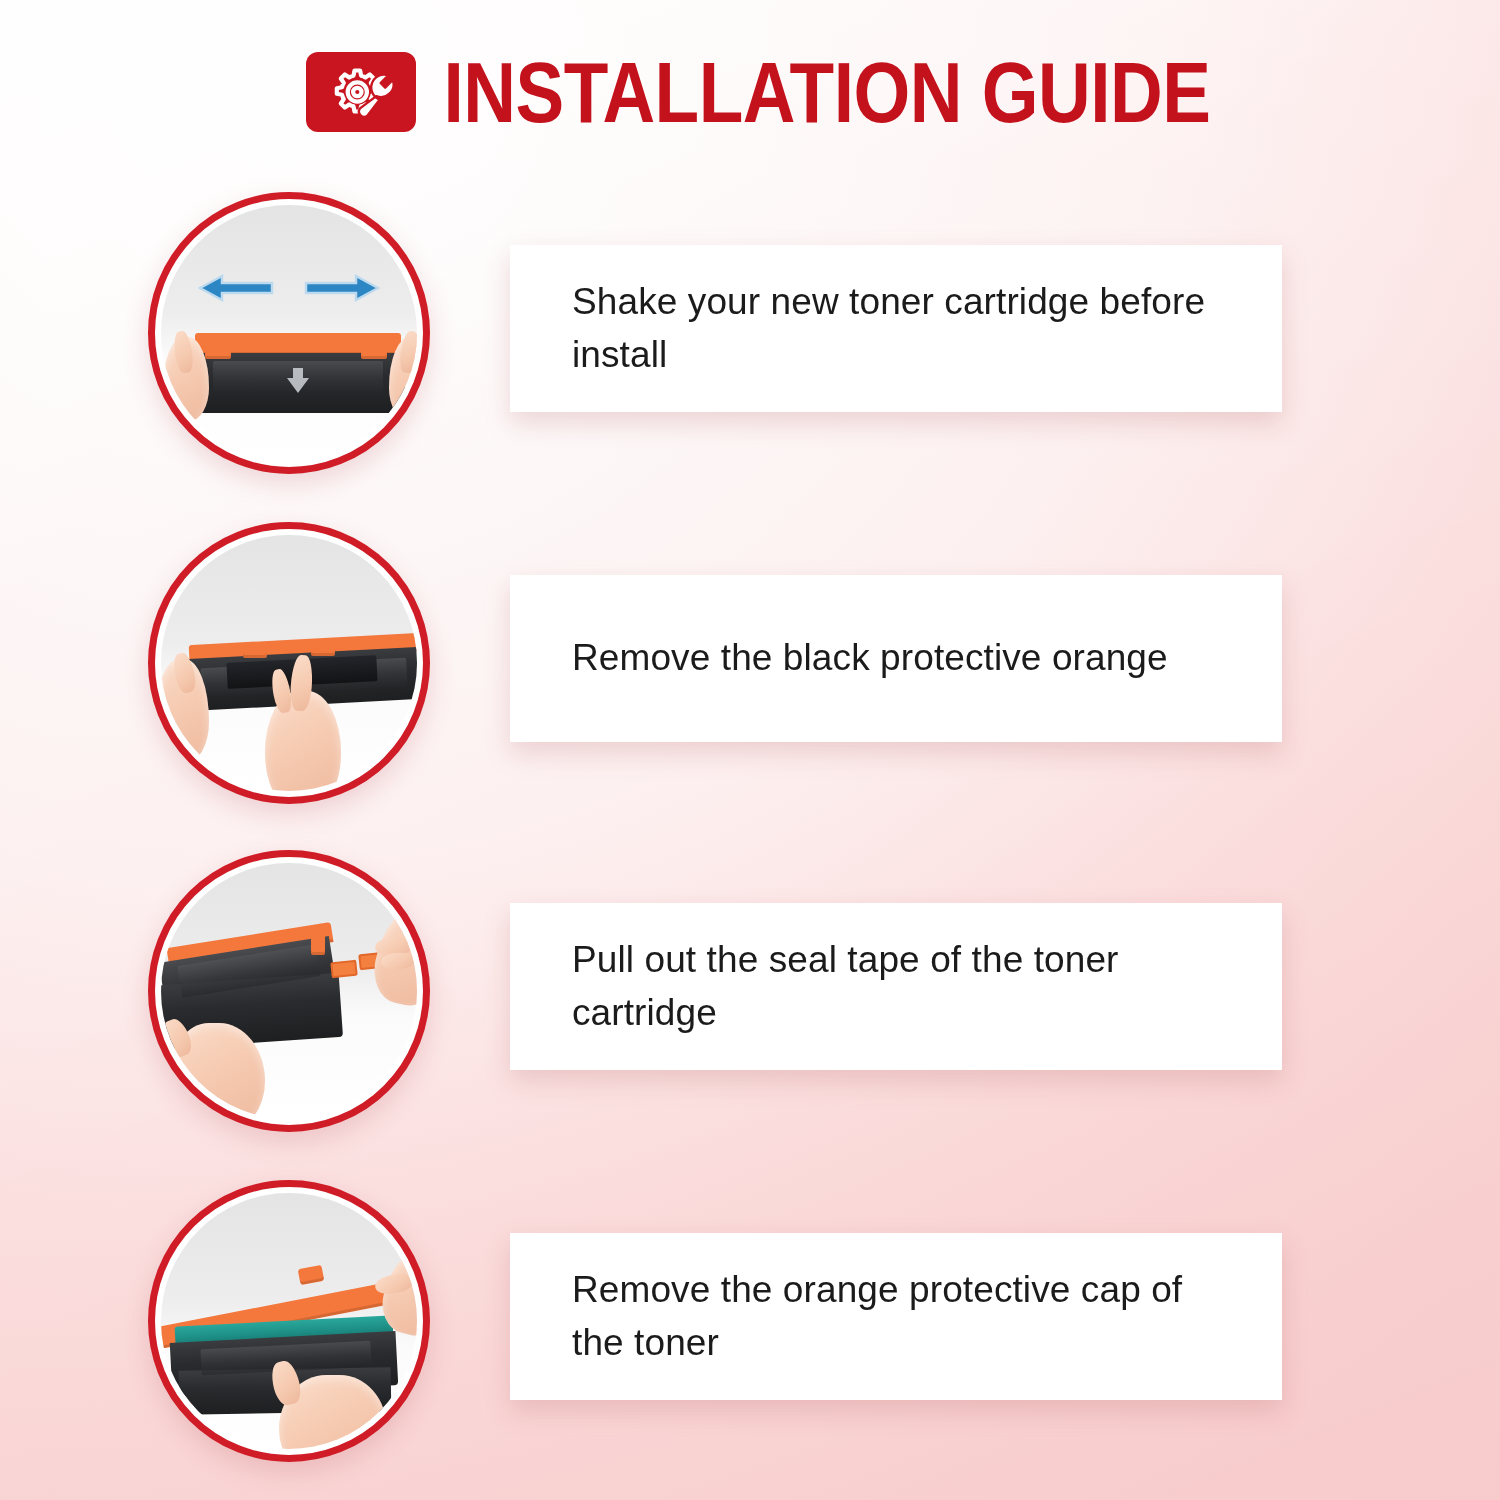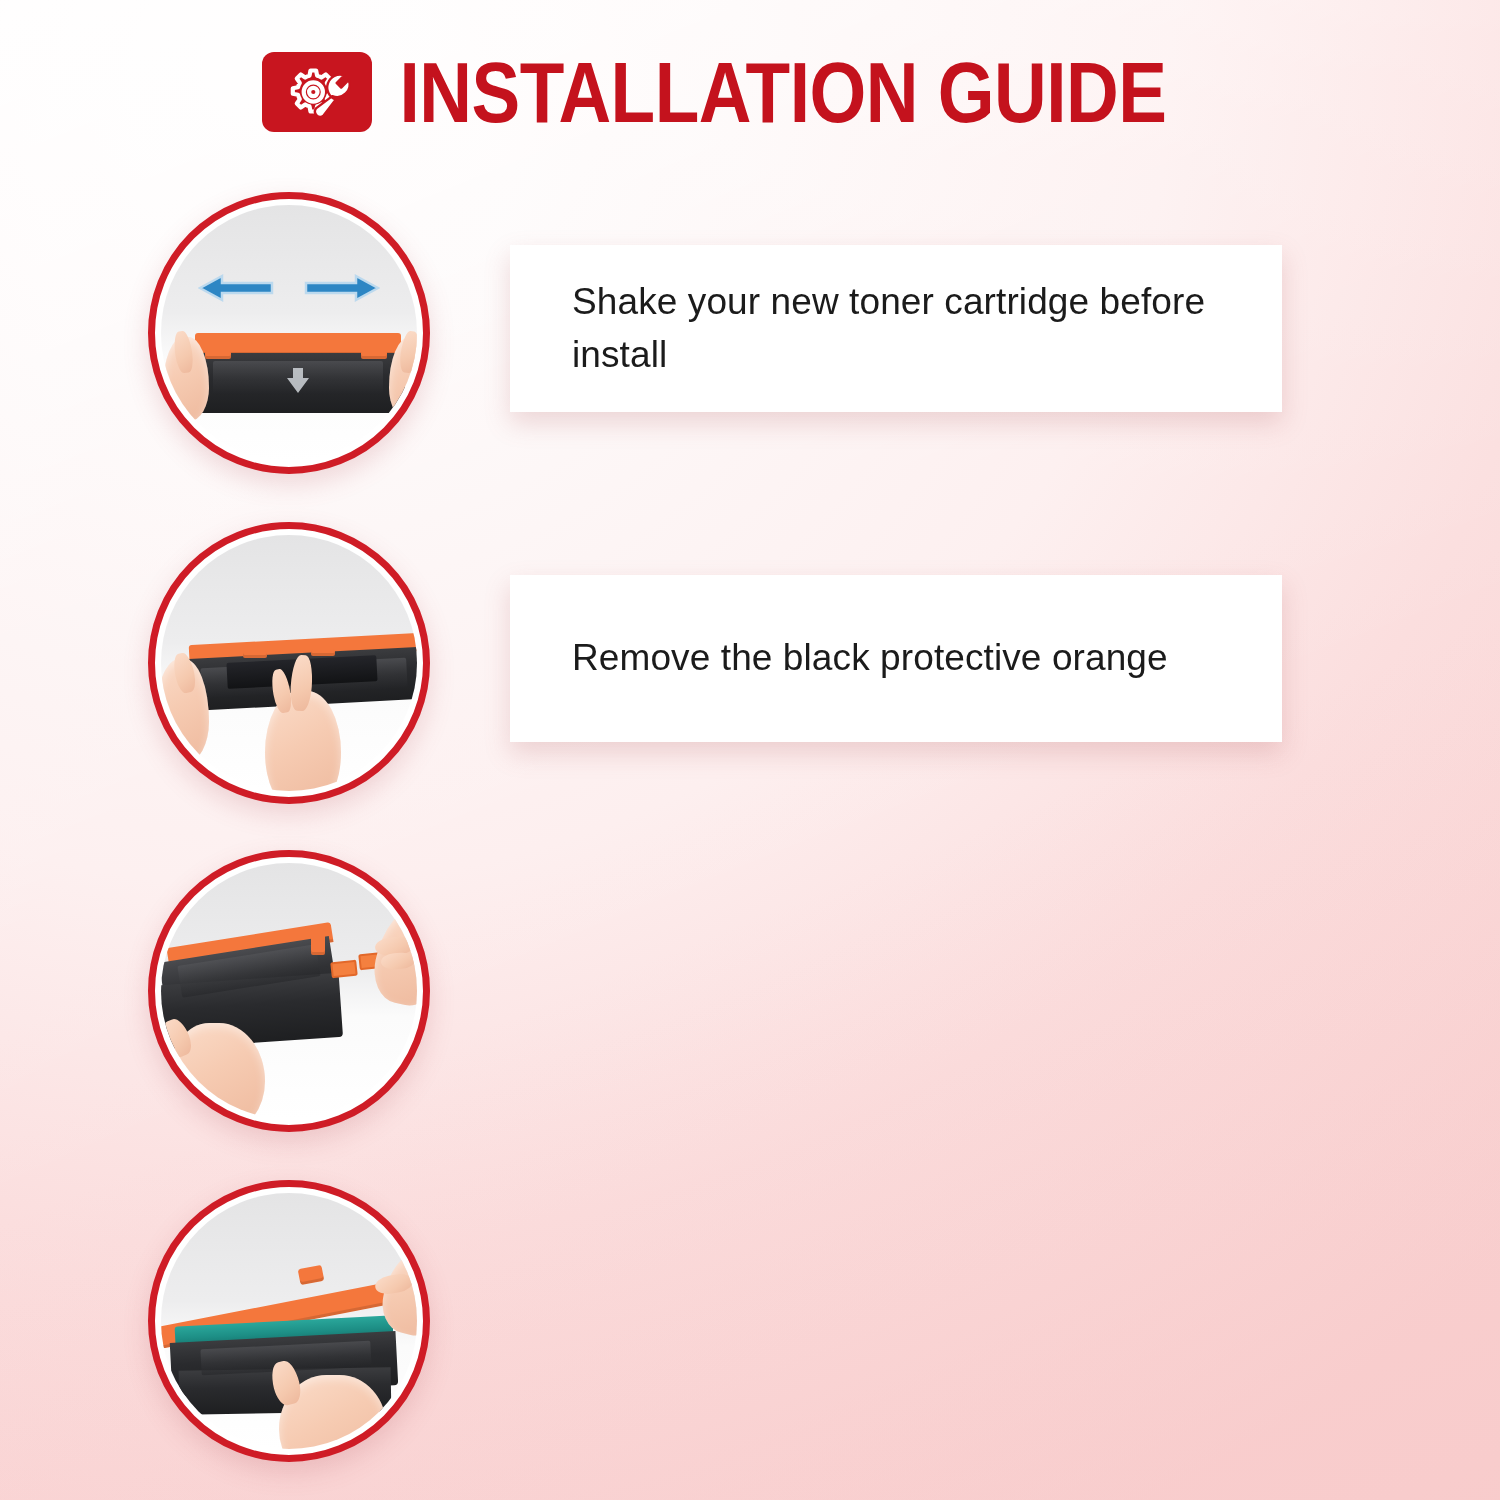--- a/index.html
+++ b/index.html
@@ -35,20 +35,21 @@
   .header {
     position: absolute;
     left: 0;
     top: 52px;
     width: 1428px;
     display: flex;
     align-items: center;
     justify-content: center;
     gap: 28px;
     z-index: 4;
+    padding-left: 44px;
   }
   .header-icon {
     width: 110px;
     height: 80px;
     border-radius: 12px;
     background: #c8151f;
     display: flex;
     align-items: center;
     justify-content: center;
     flex: none;
@@ -314,20 +315,23 @@
         <div class="hand" style="left:216px; top:46px; width:66px; height:96px; transform:rotate(12deg);"></div>
         <div class="finger" style="left:214px; top:74px; width:40px; height:18px; border-radius:40%/50%; transform:rotate(-6deg);"></div>
         <div class="finger" style="left:220px; top:90px; width:34px; height:16px; border-radius:40%/50%; transform:rotate(-4deg);"></div>
 
         <div class="hand" style="left:8px; top:160px; width:96px; height:108px; border-radius:42% 48% 40% 40% / 50% 54% 46% 46%;"></div>
         <div class="finger" style="left:4px; top:156px; width:24px; height:38px; transform:rotate(-22deg);"></div>
       </div>
     </div>
 
     <div class="card-wrap">
+      <div class="card-body">
+        <div class="card-text">Pull out the seal tape of the toner cartridge</div>
+      </div>
     </div>
   </div>
 
   <div class="step" id="step-3">
 
     <div class="photo-circle">
       <div class="photo-inner">
 
         <div class="cart-top" style="left:-4px; top:110px; width:250px; height:22px; border-radius:4px; transform:rotate(-11deg);"></div>
         <div class="cart-top" style="left:138px; top:74px; width:24px; height:16px; border-radius:3px; transform:rotate(-11deg);"></div>
@@ -340,16 +344,19 @@
 
         <div class="hand" style="left:224px; top:58px; width:62px; height:84px; transform:rotate(14deg);"></div>
         <div class="finger" style="left:214px; top:82px; width:38px; height:18px; border-radius:40%/50%; transform:rotate(-10deg);"></div>
 
         <div class="hand" style="left:118px; top:182px; width:108px; height:104px; border-radius:44% 44% 40% 40% / 52% 52% 48% 48%;"></div>
         <div class="finger" style="left:112px; top:168px; width:26px; height:44px; transform:rotate(-14deg);"></div>
       </div>
     </div>
 
     <div class="card-wrap">
+      <div class="card-body">
+        <div class="card-text">Remove the orange protective cap of the toner</div>
+      </div>
     </div>
   </div>
 
 </div>
 
 </body></html>

